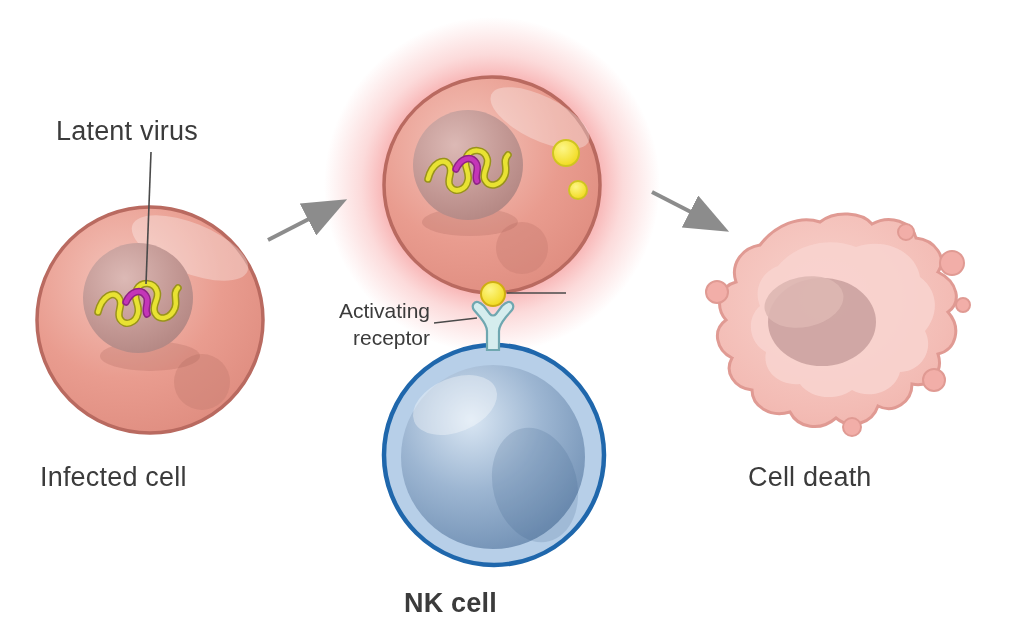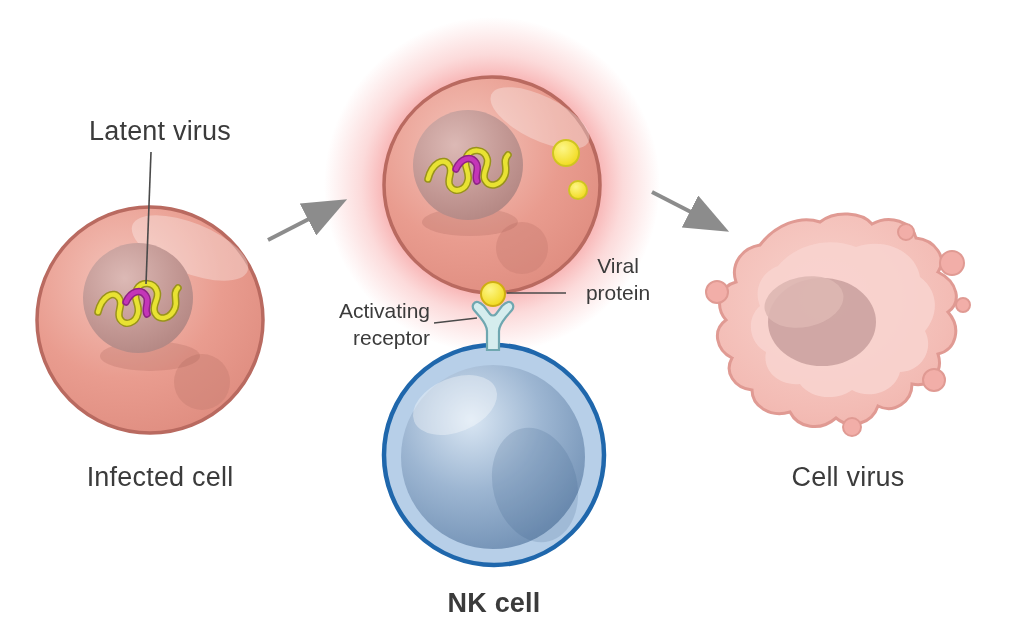--- a/index.html
+++ b/index.html
@@ -1,19 +1,19 @@
 <!DOCTYPE html>
 <html><head>
 <meta charset="utf-8">
 <style>
   html,body{margin:0;padding:0;background:#ffffff;}
   body{font-family:"Liberation Sans", sans-serif;}
   #stage{position:relative;width:1024px;height:637px;background:#ffffff;overflow:hidden;}
   #stage svg{position:absolute;left:0;top:0;}
-  .label{position:absolute;color:#3b3b3b;text-align:center;}
+  .label{position:absolute;color:#3b3b3b;}
   .label-lg{font-size:27px;letter-spacing:.2px;}
   .label-sm{font-size:21px;line-height:27px;}
   .align-right{text-align:right;}
 </style>
 </head>
 <body>
 
 <div id="stage">
 
 <svg width="1024" height="637" viewBox="0 0 1024 637">
@@ -139,22 +139,18 @@
 
 <div class="label label-lg" style="left:56px;top:116px;width:208px;">Latent virus</div>
 
 <div class="label label-sm align-right" style="left:306px;top:297px;width:124px;">
   <div>Activating</div>
   <div>receptor</div>
 </div>
 
 <div class="label label-lg" style="left:40px;top:462px;width:240px;">Infected cell</div>
 
-<div class="label label-sm" style="left:572px;top:252px;width:92px;">
-  <div>Viral</div>
-  <div>protein</div>
-</div>
 
 <div class="label label-lg" style="left:404px;top:588px;width:180px;font-weight:bold;">NK cell</div>
 
-<div class="label label-lg" style="left:748px;top:462px;width:200px;">Cell virus</div>
+<div class="label label-lg" style="left:748px;top:462px;width:200px;">Cell death</div>
 
 </div>
 
 </body></html>

